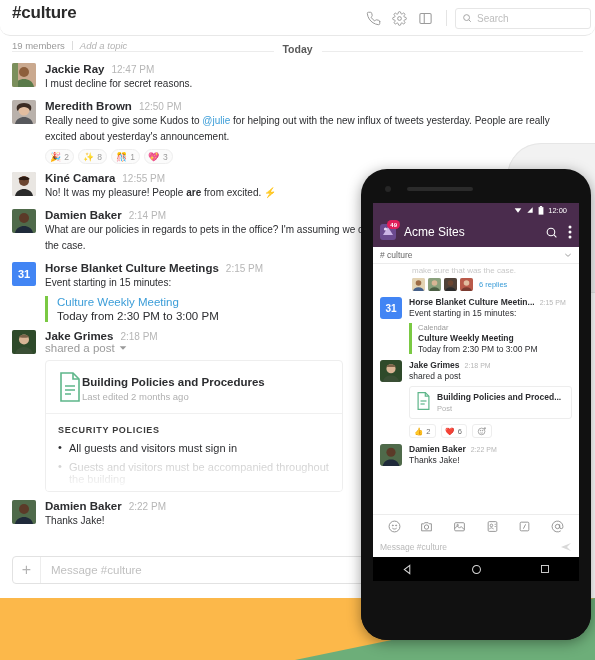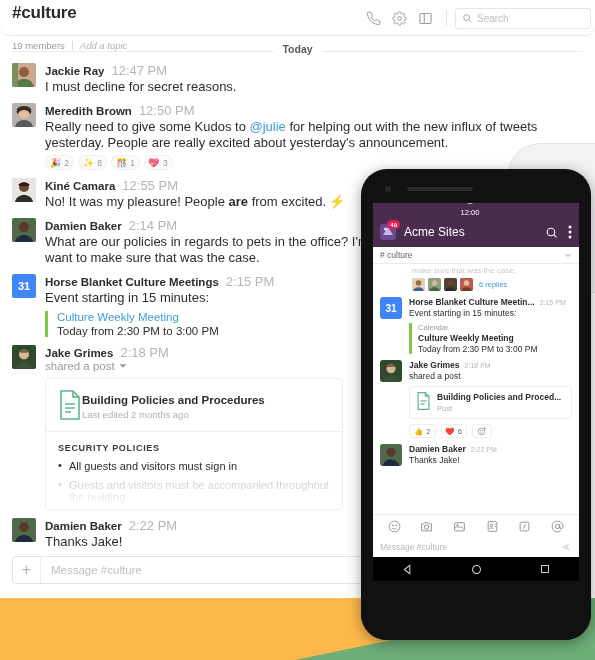--- a/index.html
+++ b/index.html
@@ -55,22 +55,22 @@
     background:#fff; padding:0 9px; font-size:10.5px; font-weight:bold; color:#5a5a5a;
   }
 
   
   .msgs{ padding:2px 12px 0 12px; }
   .msg{ display:flex; gap:9px; margin-bottom:8px; }
   .avatar{ width:24px; height:24px; border-radius:2px; flex:0 0 24px; background:#cfcfcf; overflow:hidden; position:relative; }
   .msg-body{ flex:1; min-width:0; }
   .msg-top{ display:flex; align-items:baseline; gap:7px; }
   .author{ font-size:11.5px; font-weight:bold; color:#2c2d30; }
-  .ts{ font-size:13px; color:#b6b6b6;text-align:center; }
-  .msg-text{ font-size:13px; color:#2c2d30; line-height:16px; margin-top:1px; }
+  .ts{ font-size:10px; color:#b6b6b6;text-align:center; }
+  .msg-text{ font-size:10px; color:#2c2d30; line-height:16px; margin-top:1px; }
   .mention{ color:#3b9dd8; }
   .bold{ font-weight:bold; }
 
   .reactions{ display:flex; gap:4px; margin-top:4px; }
   .reaction{
     display:flex; align-items:center; gap:3px; height:15px; padding:0 4px;
     border:1px solid #eeeeee; border-radius:8px; background:#fbfbfb;
     font-size:8.5px; color:#9a9a9a;
   }
   .reaction .em{ font-size:9px; }
@@ -132,21 +132,21 @@
   .phone-speaker{
     position:absolute; left:46px; top:18px; width:66px; height:4px; border-radius:2px; background:#2b2b2b;
   }
   .phone-cam{ position:absolute; left:24px; top:17px; width:6px; height:6px; border-radius:50%; background:#262626; }
   .phone-screen{
     width:206px; height:378px; background:#ffffff; overflow:hidden; position:relative;
     display:flex; flex-direction:column;
   }
   .statusbar{
     height:14px; background:#4a2c4d; display:flex; align-items:center; justify-content:flex-end;
-    gap:4px; padding-right:12px; color:#fff; font-size:7.5px;flex-direction:column;
+    gap:4px; padding-right:12px; color:#fff; font-size:7.5px;
   }
   .sb-ico{ display:flex; align-items:center; }
   .appbar{
     height:30px; background:#4a2c4d; display:flex; align-items:center; padding:0 7px; gap:8px;
   }
   .app-logo{ position:relative; width:16px; height:16px; }
   .app-badge{
     position:absolute; right:-4px; top:-4px; background:#e01e5a; color:#fff;
     font-size:6px; border-radius:6px; padding:0 3px; line-height:8px; height:9px;
     display:flex; align-items:center; font-weight:bold;

